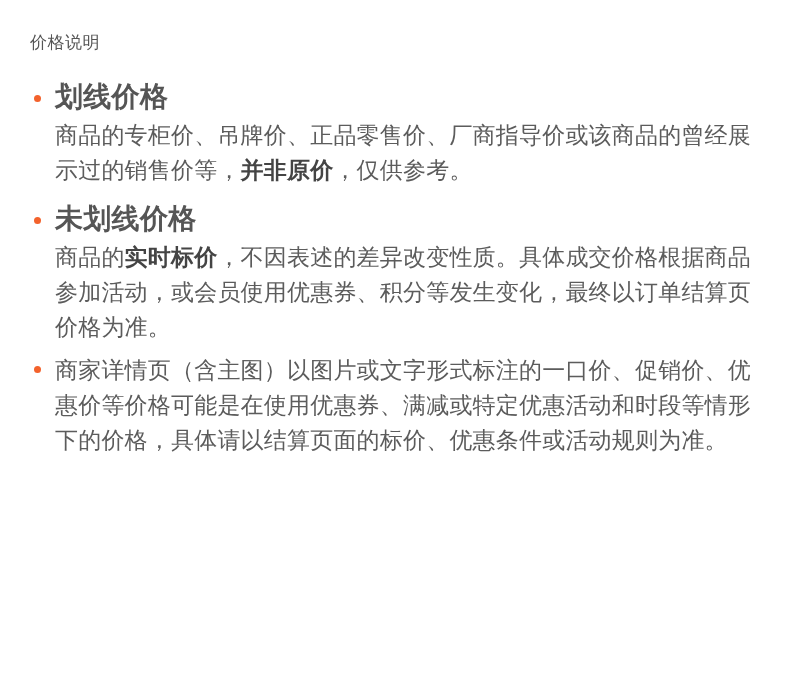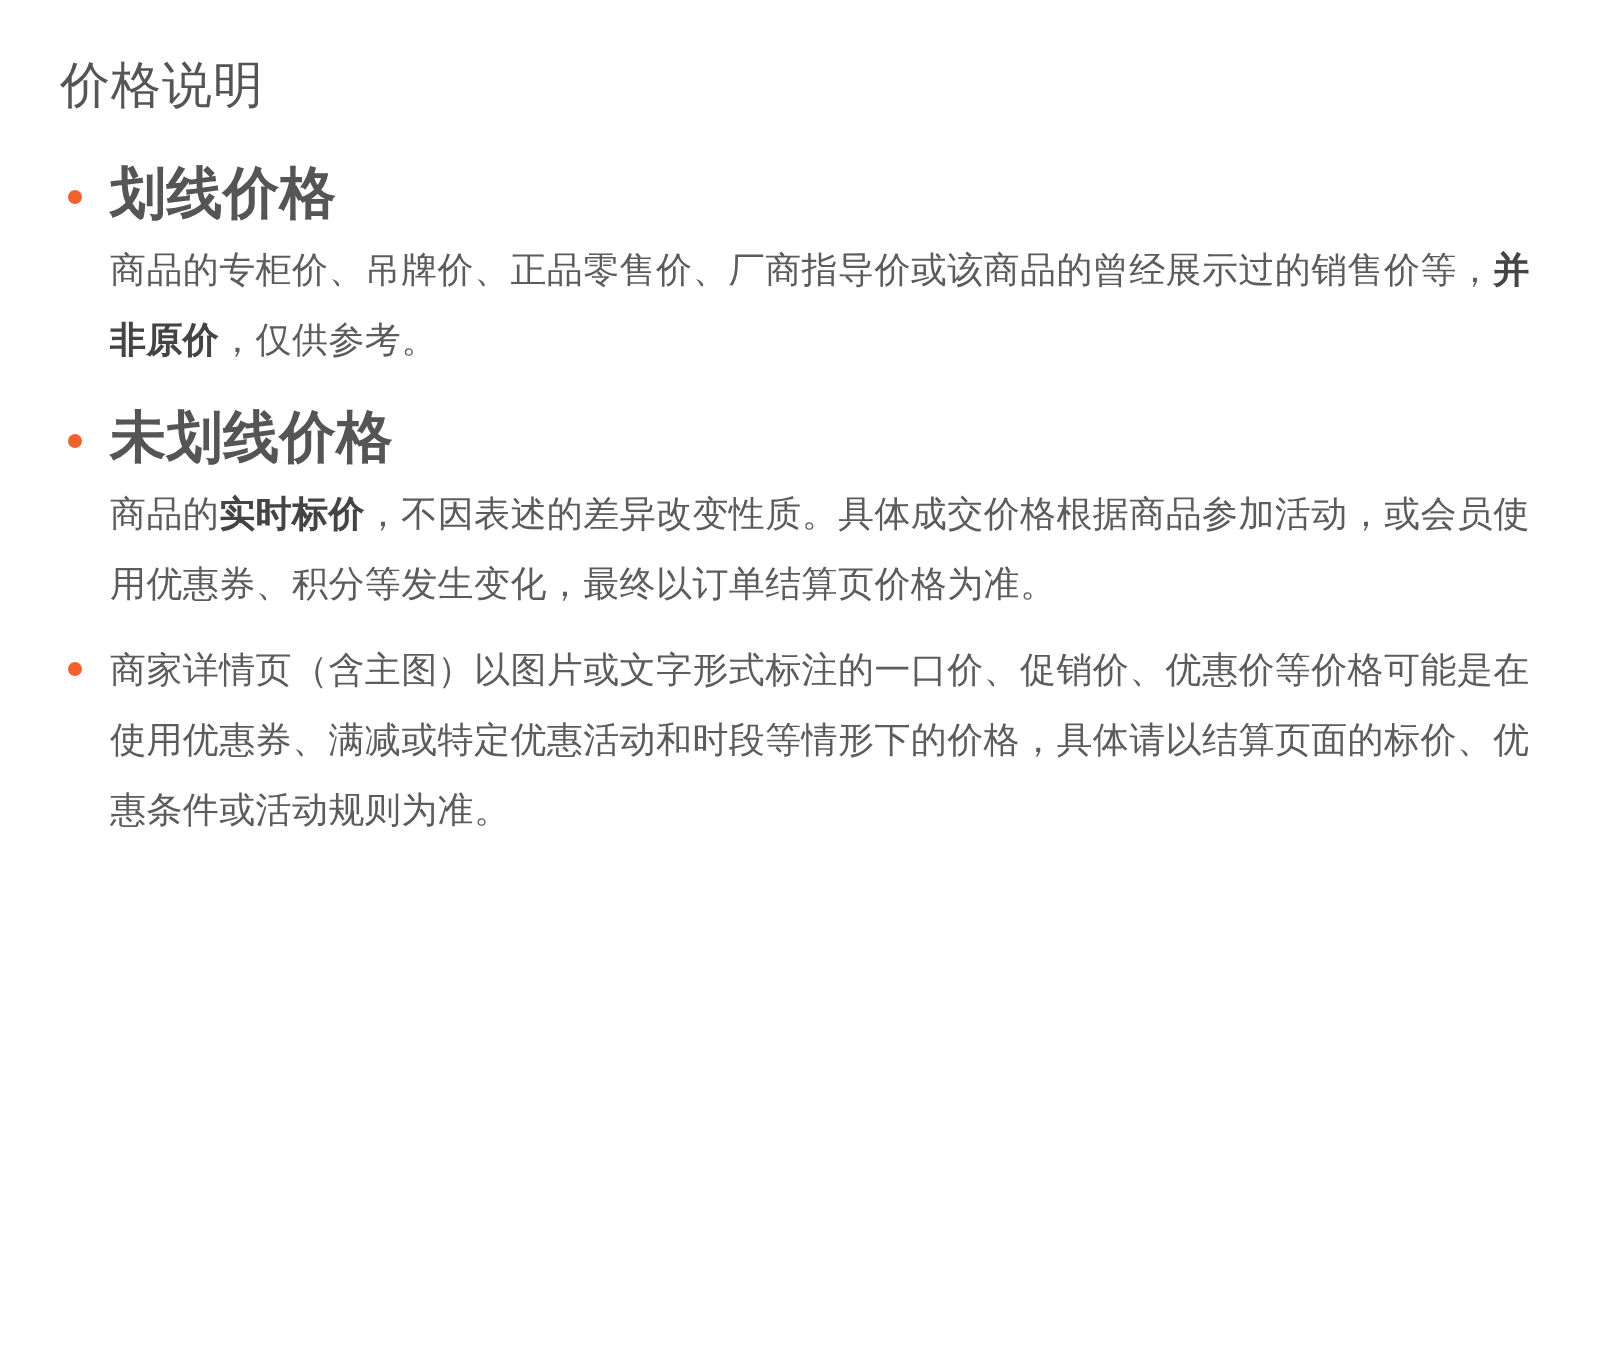--- a/index.html
+++ b/index.html
@@ -14,21 +14,21 @@
     color: #4a4a4a;
     overflow: hidden;
   }
   .page {
     box-sizing: border-box;
     width: 800px;
     height: 683px;
     padding: 26px 34px 0 30px;
   }
   .page-title {
-    font-size: 25px;
+    font-size: 17px;
     line-height: 34px;
     color: #555555;
     font-weight: normal;
     margin: 0 0 22px 0;
     letter-spacing: 0.5px;
   }
   .section-list {
     margin: 0;
     padding: 0;
     list-style: none;
@@ -49,21 +49,21 @@
   }
   .section-heading {
     font-size: 28px;
     line-height: 30px;
     font-weight: bold;
     color: #555555;
     margin: 0 0 6px 0;
     letter-spacing: 0.3px;
   }
   .section-body {
-    font-size: 18px;
+    font-size: 23px;
     line-height: 35px;
     color: #5c5c5c;
     margin: 0;
     letter-spacing: 0.2px;
   }
   .section-body.no-heading {
     margin-top: -4px;
   }
   .section-body b {
     font-weight: bold;

